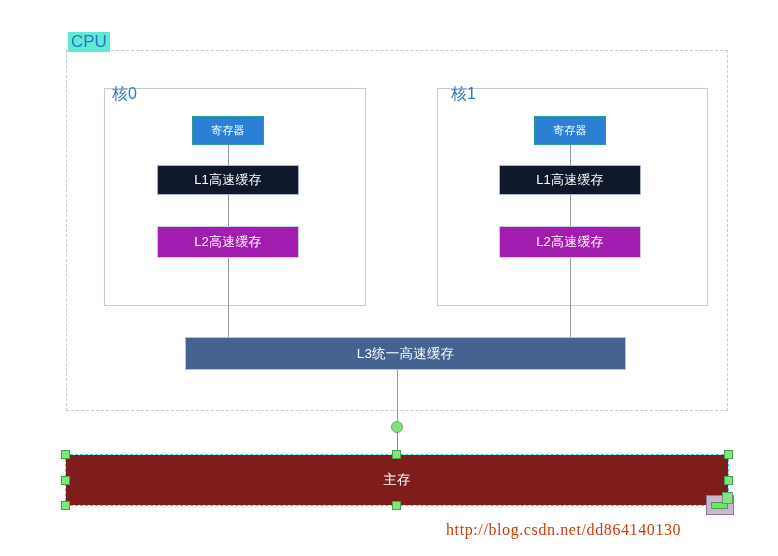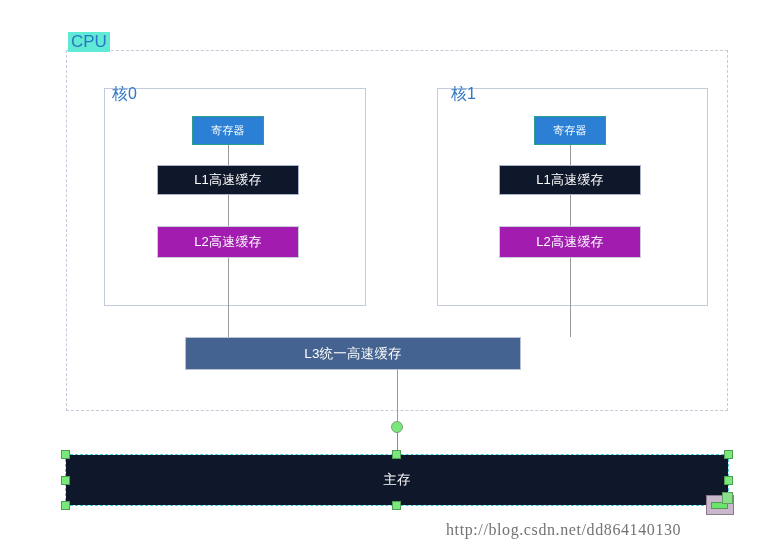--- a/index.html
+++ b/index.html
@@ -90,35 +90,35 @@
   .node.l2 {
     background: #a21caf;
     border: 1px solid #c9ced8;
   }
   .node.l3 {
     background: #456390;
     border: 1px solid #b8c2d4;
     font-size: 13.5px;
   }
   .node.mem {
-    background: #0f172a;
+    background: #7f1d1d;
     border: none;
     font-size: 13.5px;
   }
 
   
   #reg0 { left: 192px; top: 116px; width: 72px; height: 29px; }
   #l1c0 { left: 157px; top: 165px; width: 142px; height: 30px; }
   #l2c0 { left: 157px; top: 226px; width: 142px; height: 32px; }
   
   #reg1 { left: 534px; top: 116px; width: 72px; height: 29px; }
   #l1c1 { left: 499px; top: 165px; width: 142px; height: 30px; }
   #l2c1 { left: 499px; top: 226px; width: 142px; height: 32px; }
   
-  #l3 { left: 185px; top: 337px; width: 336px; height: 33px; }
+  #l3 { left: 185px; top: 337px; width: 441px; height: 33px; }
   #mem { left: 66px; top: 455px; width: 662px; height: 50px; }
 
   
   .conn {
     position: absolute;
     background: #9a9a9a;
     width: 1px;
   }
   .conn.v { width: 1px; }
 
@@ -211,21 +211,21 @@
     box-sizing: border-box;
   }
 
   
   .watermark {
     position: absolute;
     left: 446px;
     top: 521px;
     font-family: "Liberation Serif", "DejaVu Serif", serif;
     font-size: 16px;
-    color: #737373;
+    color: #c2410c;
     letter-spacing: 0.6px;
     white-space: nowrap;
   }
 </style>
 </head>
 <body>
 
 <div id="canvas">
 
   <div class="cpu-box"></div>

